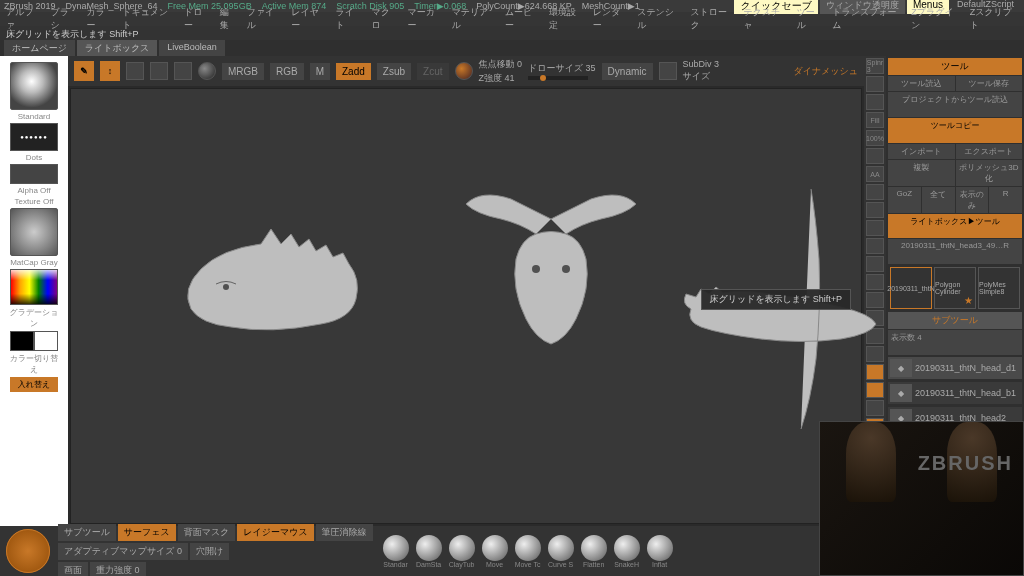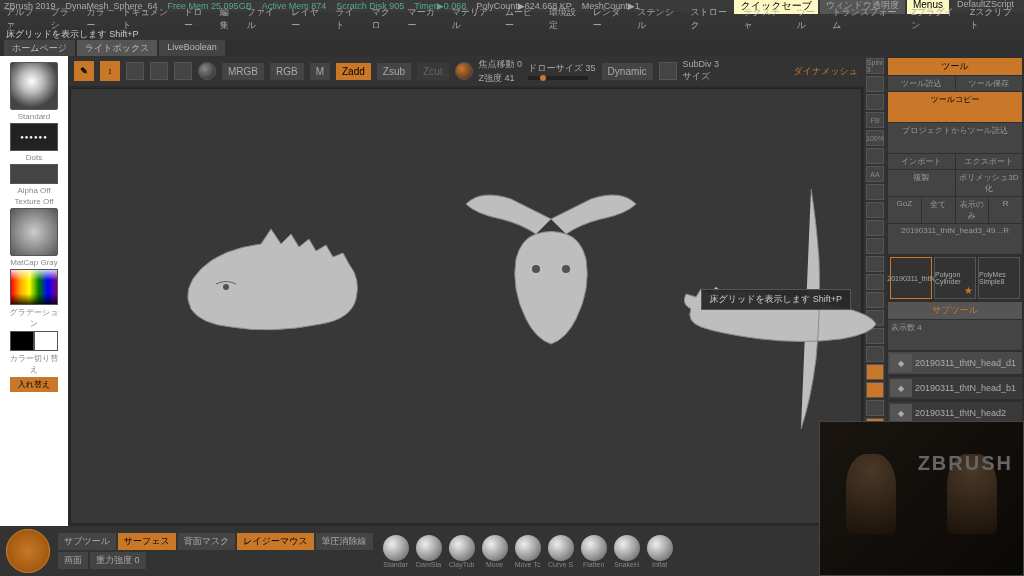--- a/index.html
+++ b/index.html
@@ -62,21 +62,21 @@
 .bottom-bar{position:absolute;bottom:0;left:0;right:0;height:50px;background:#333;display:flex;align-items:center;padding:0 6px;gap:8px}
 .gizmo{width:44px;height:44px;border-radius:50%;background:radial-gradient(circle,#c87828 0%,#a05810 70%);position:relative}
 .gizmo::after{content:"";position:absolute;inset:0;border:1px solid #c87828;border-radius:50%}
 .bottom-controls{display:flex;flex-direction:column;gap:2px;font-size:8px}
 .bc-row{display:flex;gap:2px;align-items:center}
 .bc-btn{background:#444;padding:2px 6px}
 .bc-btn.on{background:#c87828;color:#000}
 .brush-row{display:flex;gap:3px;align-items:center}
 .brush-ball{width:26px;height:26px;border-radius:50%;background:radial-gradient(circle at 35% 35%,#eee,#555)}
 .brush-lbl{font-size:7px;color:#888;text-align:center;width:30px}
-.webcam{position:absolute;right:0;bottom:0;width:205px;height:155px;background:linear-gradient(135deg,#1a1510,#0a0806);border:1px solid #444;display:flex;align-items:center;justify-content:space-around;padding-bottom:10px}
+.webcam{position:absolute;right:0;bottom:0;width:205px;height:155px;background:linear-gradient(135deg,#1a1510,#0a0806);border:1px solid #444;display:flex;align-items:flex-start;justify-content:space-around;padding-bottom:10px}
 .person{width:50px;height:80px;background:radial-gradient(circle at 50% 20%,#4a3828,#1a1208);border-radius:40% 40% 10% 10%}
 .logo-overlay{position:absolute;right:10px;bottom:100px;color:#666;font-size:20px;font-weight:bold;letter-spacing:2px}
 </style>
 </head>
 <body>
 
 <div class="titlebar">
   <span>ZBrush 2019</span>
   <span>DynaMesh_Sphere_64</span>
   <span style="color:#5a8">Free Mem 25.095GB</span>
@@ -231,36 +231,37 @@
       <div class="rtool"></div>
       <div class="rtool"></div>
     </div>
 
   <div class="right-panel">
     <div class="panel-header">ツール</div>
     <div class="panel-row">
         <div class="panel-btn">ツール読込</div>
         <div class="panel-btn">ツール保存</div>
       </div>
+    <div class="panel-btn">プロジェクトからツール読込</div>
     <div class="panel-btn" style="background:#c87828;color:#000">ツールコピー</div>
-    <div class="panel-btn">プロジェクトからツール読込</div>
     <div class="panel-row">
         <div class="panel-btn">インポート</div>
         <div class="panel-btn">エクスポート</div>
       </div>
     <div class="panel-row">
         <div class="panel-btn">複製</div>
         <div class="panel-btn">ポリメッシュ3D化</div>
       </div>
     <div class="panel-row">
         <div class="panel-btn">GoZ</div>
         <div class="panel-btn">全て</div>
         <div class="panel-btn">表示のみ</div>
         <div class="panel-btn">R</div>
       </div>
+    <div class="panel-btn" style="background:#c87828;color:#000">ライトボックス▶ツール</div>
     <div class="panel-btn">20190311_thtN_head3_49…R</div>
     <div class="tool-thumbs">
       <div class="tool-thumb sel">
           <span style="font-size:7px">20190311_thtN</span>
         </div>
       <div class="tool-thumb">
           <span style="font-size:7px">Polygon Cylinder</span>
           <span class="star">★</span>
         </div>
       <div class="tool-thumb">
@@ -305,20 +306,24 @@
   <div class="gizmo"></div>
   <div class="bottom-controls">
     <div class="bc-row">
       <span class="bc-btn">サブツール</span>
       <span class="bc-btn on">サーフェス</span>
       <span class="bc-btn">背面マスク</span>
       <span class="bc-btn on">レイジーマウス</span>
       <span class="bc-btn">筆圧消除線</span>
     </div>
     <div class="bc-row">
+      <span class="bc-btn">アダプティブマップサイズ 0</span>
+      <span class="bc-btn">穴開け</span>
+    </div>
+    <div class="bc-row">
       <span class="bc-btn">画面</span>
       <span class="bc-btn">重力強度 0</span>
     </div>
   </div>
   <div class="brush-row" id="brushrow">
       <div style="display: flex; flex-direction: column; align-items: center;">
         <div class="brush-ball"></div>
         <div class="brush-lbl">Standar</div>
       </div>
       <div style="display: flex; flex-direction: column; align-items: center;">

